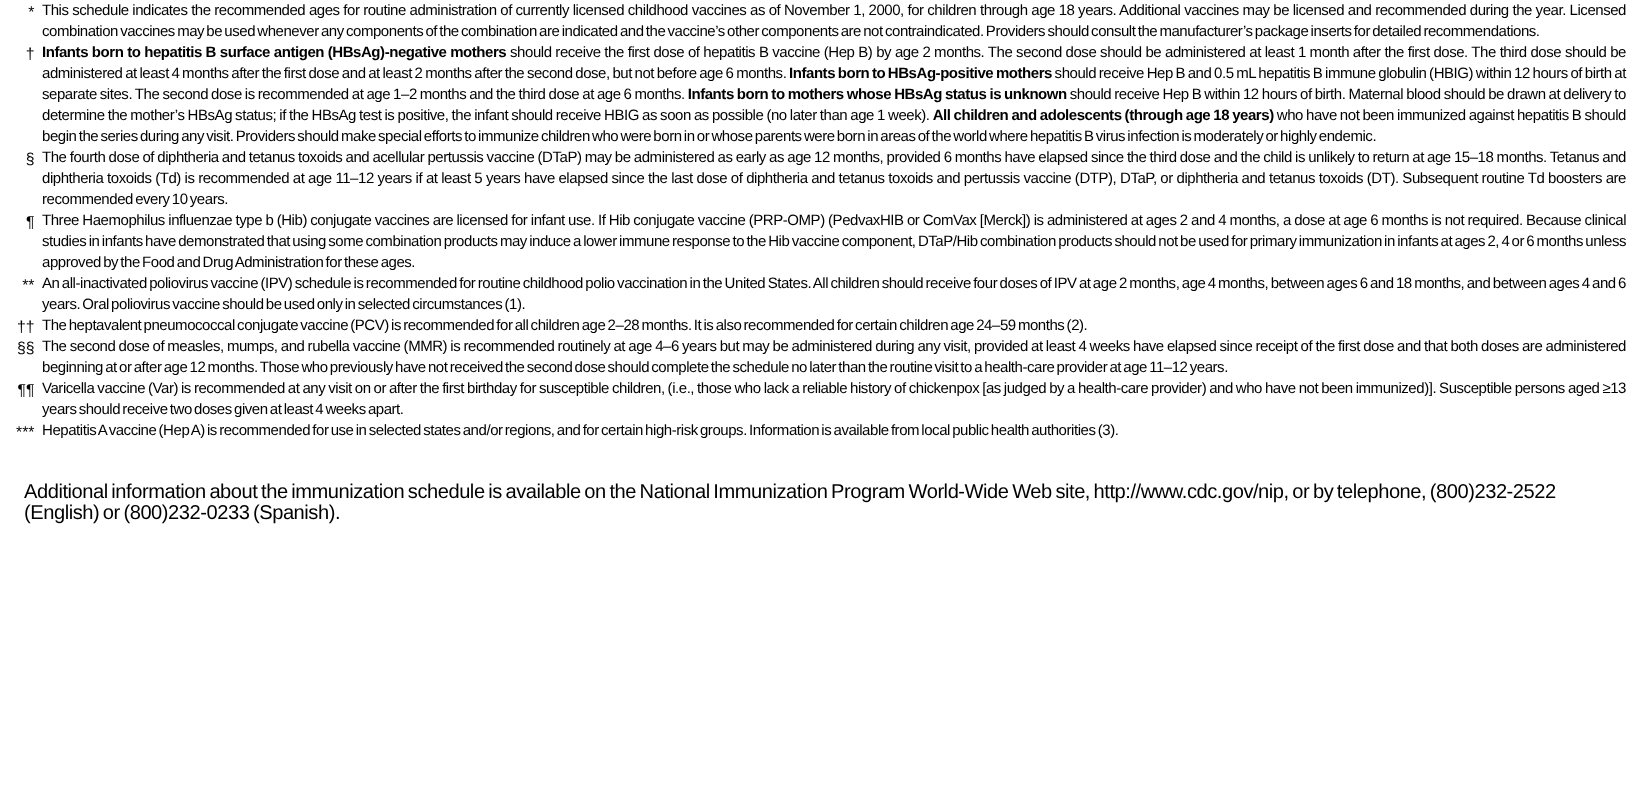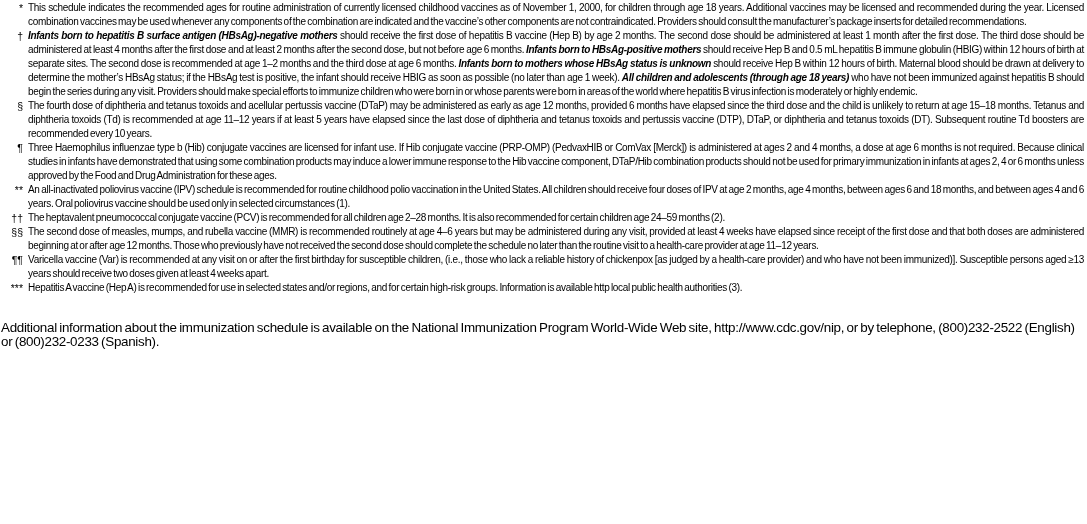--- a/index.html
+++ b/index.html
@@ -25,25 +25,25 @@
     letter-spacing: 0;
   }
   .fn-text {
     flex: 1;
     font-size: 10px;
     line-height: 14px;
     letter-spacing: -0.3px;
     word-spacing: -1px;
     text-align: justify;
   }
-  .fn-text .b { font-weight: bold; font-style: italic; }
+  .fn-text .b { font-weight: bold; }
   .fn-text .i { }
   .additional {
     margin-top: 26px;
-    padding-left: 1px;
+    padding-left: 16px;
     font-size: 13.4px;
     line-height: 14px;
     letter-spacing: -0.3px;
     word-spacing: -1px;
   }
 </style>
 </head>
 <body>
 
 <div class="page">
@@ -75,17 +75,17 @@
       <div class="footnote">
         <span class="marker">§§</span>
         <div class="fn-text"><span>The second dose of measles, mumps, and rubella vaccine (MMR) is recommended routinely at age 4–6 years but may be administered during any visit, provided at least 4 weeks have elapsed since receipt of the first dose and that both doses are administered beginning at or after age 12 months. Those who previously have not received the second dose should complete the schedule no later than the routine visit to a health-care provider at age 11–12 years.</span></div>
       </div>
       <div class="footnote">
         <span class="marker">¶¶</span>
         <div class="fn-text"><span>Varicella vaccine (Var) is recommended at any visit on or after the first birthday for susceptible children, (i.e., those who lack a reliable history of chickenpox [as judged by a health-care provider) and who have not been immunized)]. Susceptible persons aged ≥13 years should receive two doses given at least 4 weeks apart.</span></div>
       </div>
       <div class="footnote">
         <span class="marker">***</span>
-        <div class="fn-text"><span>Hepatitis A vaccine (Hep A) is recommended for use in selected states and/or regions, and for certain high-risk groups. Information is available http local public health authorities (</span><span class="i">3</span><span>).</span></div>
+        <div class="fn-text"><span>Hepatitis A vaccine (Hep A) is recommended for use in selected states and/or regions, and for certain high-risk groups. Information is available from local public health authorities (</span><span class="i">3</span><span>).</span></div>
       </div>
     </div>
   <p class="additional">Additional information about the immunization schedule is available on the National Immunization Program World-Wide Web site, http://www.cdc.gov/nip, or by telephone, (800)232-2522 (English) or (800)232-0233 (Spanish).</p>
 </div>
 
 </body></html>

